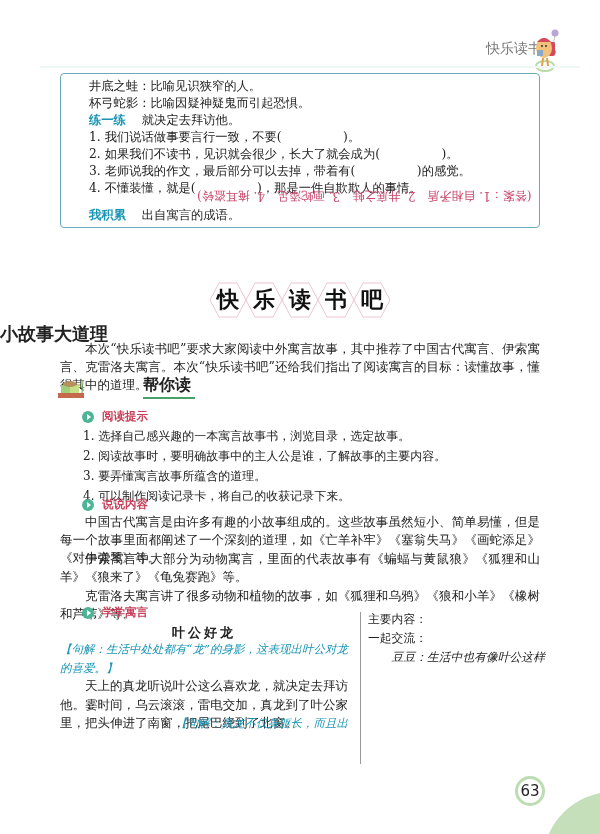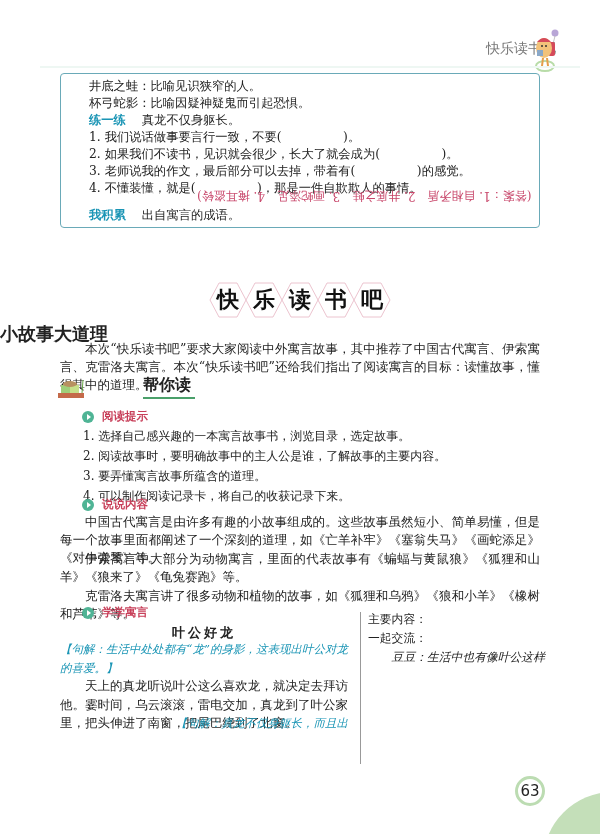--- a/index.html
+++ b/index.html
@@ -61,21 +61,21 @@
     <line x1="17" y1="30" x2="18" y2="38" stroke="#e59d4a" stroke-width="2"></line>
   </svg>
 </div>
 <div class="header-line"></div>
 
 <div class="review-box">
   <div class="rb-line" style="top:4px">井底之蛙：比喻见识狭窄的人。</div>
   <div class="rb-line" style="top:21px">杯弓蛇影：比喻因疑神疑鬼而引起恐惧。</div>
   <div class="rb-line" style="top:38px">
     <span class="teal">练一练</span>
-    <span style="margin-left:12px">真龙不仅身躯长。</span>
+    <span style="margin-left:12px">就决定去拜访他。</span>
   </div>
   <div class="rb-line" style="top:55px">1. 我们说话做事要言行一致，不要(　　　　　)。</div>
   <div class="rb-line" style="top:72px">2. 如果我们不读书，见识就会很少，长大了就会成为(　　　　　)。</div>
   <div class="rb-line" style="top:89px">3. 老师说我的作文，最后部分可以去掉，带着有(　　　　　)的感觉。</div>
   <div class="rb-line" style="top:106px">4. 不懂装懂，就是(　　　　　)，那是一件自欺欺人的事情。</div>
   <div class="answer">(答案：1. 自相矛盾　2. 井底之蛙　3. 画蛇添足　4. 掩耳盗铃)</div>
   <div class="rb-line" style="top:133px">
     <span class="teal">我积累</span>
     <span style="margin-left:12px">出自寓言的成语。</span>
   </div>

